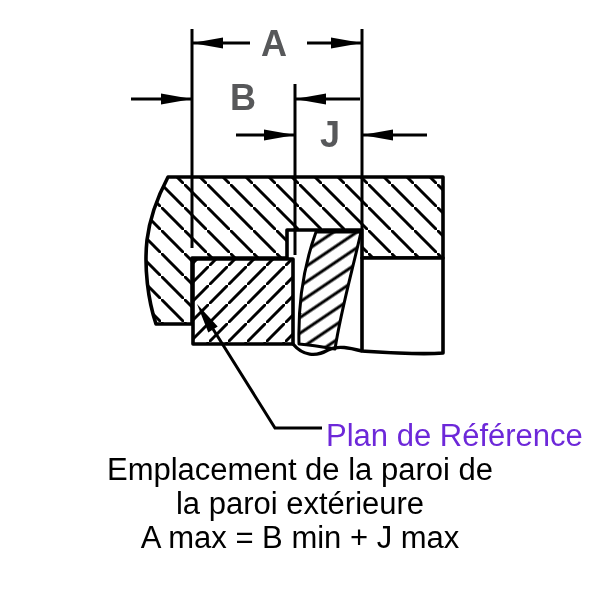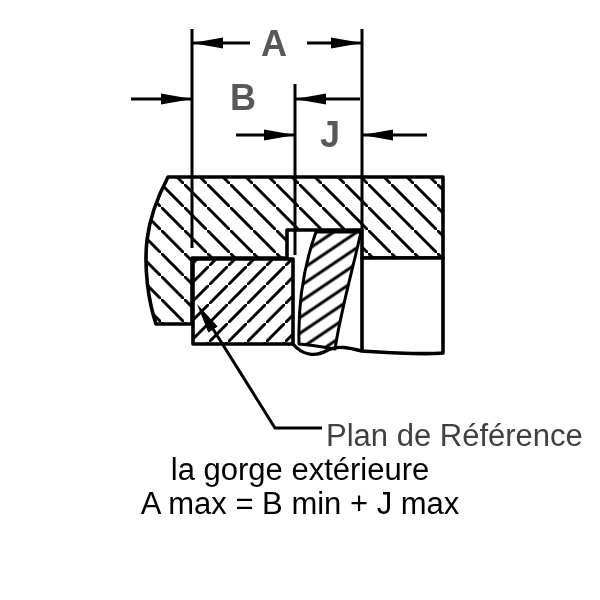--- a/index.html
+++ b/index.html
@@ -7,21 +7,21 @@
     position:relative;width:600px;height:600px;background:#ffffff;overflow:hidden;
     font-family:"Liberation Sans", sans-serif;
   }
   .stage svg{position:absolute;left:0;top:0;}
   .dim-letter{
     font-family:"Liberation Sans", sans-serif;
     font-weight:bold;
   }
   .callout-label{
     position:absolute;left:326px;top:419px;
-    font-size:31px;color:#404040;white-space:nowrap;line-height:33px;
+    font-size:31px;color:#6d28d9;white-space:nowrap;line-height:33px;
   }
   .caption-block{
     position:absolute;left:0;top:453px;width:600px;text-align:center;
     font-size:31px;color:#000;line-height:34px;
   }
   .caption-block div{white-space:nowrap;}
 </style>
 </head>
 <body>
 
@@ -86,17 +86,18 @@
 
     <g>
       <path d="M213,329 L275,428 L322,428" fill="none" stroke="#000" stroke-width="3"></path>
       <polygon points="197,304 208.3,332.4 217.7,326.6" fill="#000"></polygon>
     </g>
   </svg>
 
   <div class="callout-label">Plan de Référence</div>
 
   <div class="caption-block">
-    <div>la gorge extérieure</div>
+    <div>Emplacement de la paroi de</div>
+    <div>la paroi extérieure</div>
     <div>A max = B min + J max</div>
   </div>
 
 </div>
 
 </body></html>

